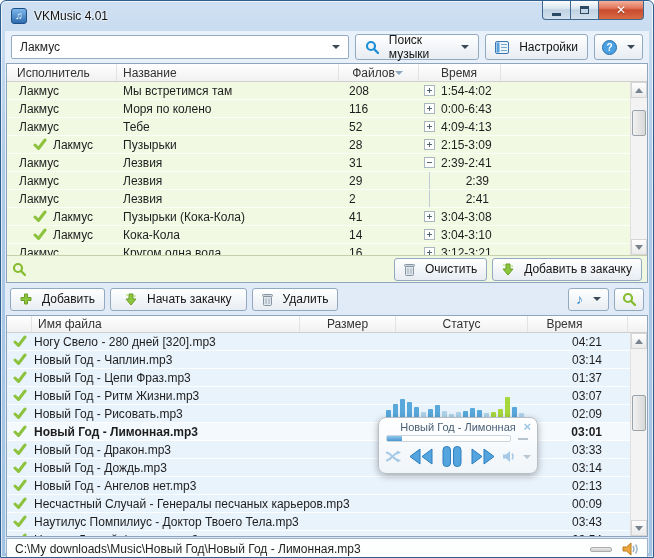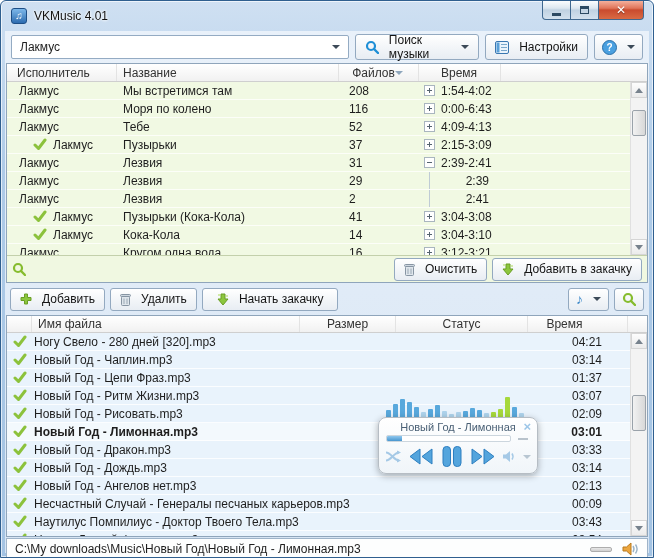--- a/index.html
+++ b/index.html
@@ -254,21 +254,21 @@
           <div class="r-row">
     <div class="rc c-artist">
       <span class="check ic">
         <svg width="14" height="13" viewBox="0 0 14 13">
                   <path d="M2 7 L5.5 10.5 L12 2" fill="none" stroke="#8cc23c" stroke-width="3" stroke-linecap="round" stroke-linejoin="round"></path>
                 </svg>
       </span>
       <span class="artist-label">Лакмус</span>
     </div>
     <div class="rc c-title">Пузырьки</div>
-    <div class="rc c-files">37</div>
+    <div class="rc c-files">28</div>
     <div class="rc c-time">
       <span class="expander plus"></span>
 
       <span class="time-label">2:15-3:09</span>
     </div>
     <div class="rc c-fill"></div>
   </div>
           <div class="r-row">
     <div class="rc c-artist">
 
@@ -405,40 +405,40 @@
 
     <div class="toolbar">
       <div class="btn btn-sm">
         <span class="ic">
           <svg width="12" height="12" viewBox="0 0 12 12">
               <path d="M4.5 1 h3 v3.5 H11 v3 H7.5 V11 h-3 V7.5 H1 v-3 h3.5 Z" fill="#8cc63e" stroke="#6a9e24"></path>
             </svg>
         </span>
         <span>Добавить</span>
       </div>
+      <div class="btn btn-sm" style="padding:0 14px;">
+        <span class="ic">
+          <svg width="12" height="13" viewBox="0 0 12 13">
+              <path d="M4 1 h4 v5 h3 L6 12 L1 6 h3 Z" fill="#8cc63e" stroke="#6a9e24"></path>
+              <circle cx="2" cy="2" r="1" fill="#c5e48a"></circle>
+              <circle cx="10" cy="3" r="1" fill="#c5e48a"></circle>
+            </svg>
+        </span>
+        <span>Начать закачку</span>
+      </div>
       <div class="btn btn-sm">
         <span class="ic">
           <svg width="11" height="13" viewBox="0 0 11 13">
               <rect x="1.5" y="3.5" width="8" height="9" rx="1" fill="#dfe6ec" stroke="#8795a3"></rect>
               <rect x="0.5" y="1.5" width="10" height="2" rx="1" fill="#cdd7e0" stroke="#8795a3"></rect>
               <line x1="4" y1="5.5" x2="4" y2="11" stroke="#9aa8b4"></line>
               <line x1="7" y1="5.5" x2="7" y2="11" stroke="#9aa8b4"></line>
             </svg>
         </span>
         <span>Удалить</span>
-      </div>
-      <div class="btn btn-sm" style="padding:0 14px;">
-        <span class="ic">
-          <svg width="12" height="13" viewBox="0 0 12 13">
-              <path d="M4 1 h4 v5 h3 L6 12 L1 6 h3 Z" fill="#8cc63e" stroke="#6a9e24"></path>
-              <circle cx="2" cy="2" r="1" fill="#c5e48a"></circle>
-              <circle cx="10" cy="3" r="1" fill="#c5e48a"></circle>
-            </svg>
-        </span>
-        <span>Начать закачку</span>
       </div>
       <div class="right-group">
         <div class="btn btn-sm btn-icon-only">
           <span class="note-glyph">♪</span>
           <span class="caret-down"></span>
         </div>
         <div class="btn btn-sm btn-icon-only">
           <span class="ic">
             <svg width="14" height="14" viewBox="0 0 14 14">
                 <circle cx="6" cy="6" r="4" fill="none" stroke="#86bc2e" stroke-width="2.2"></circle>

